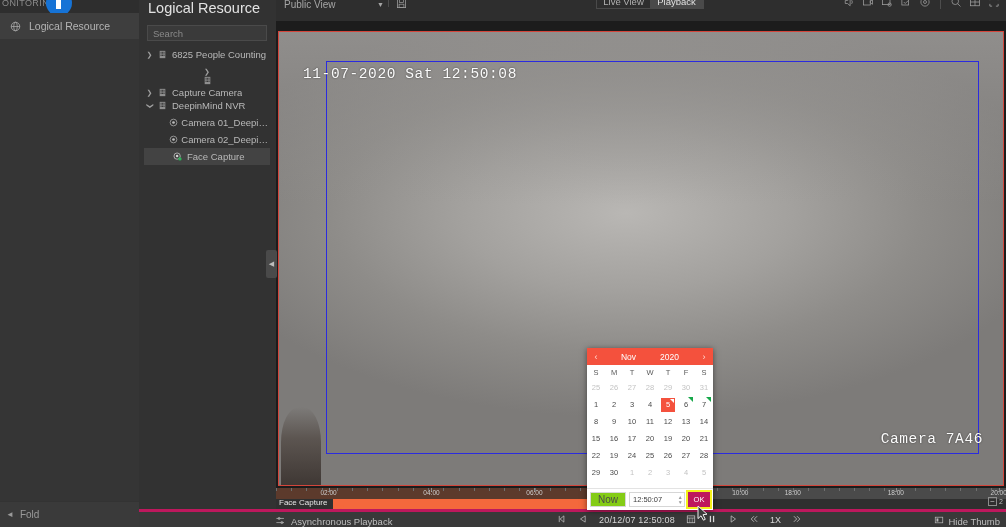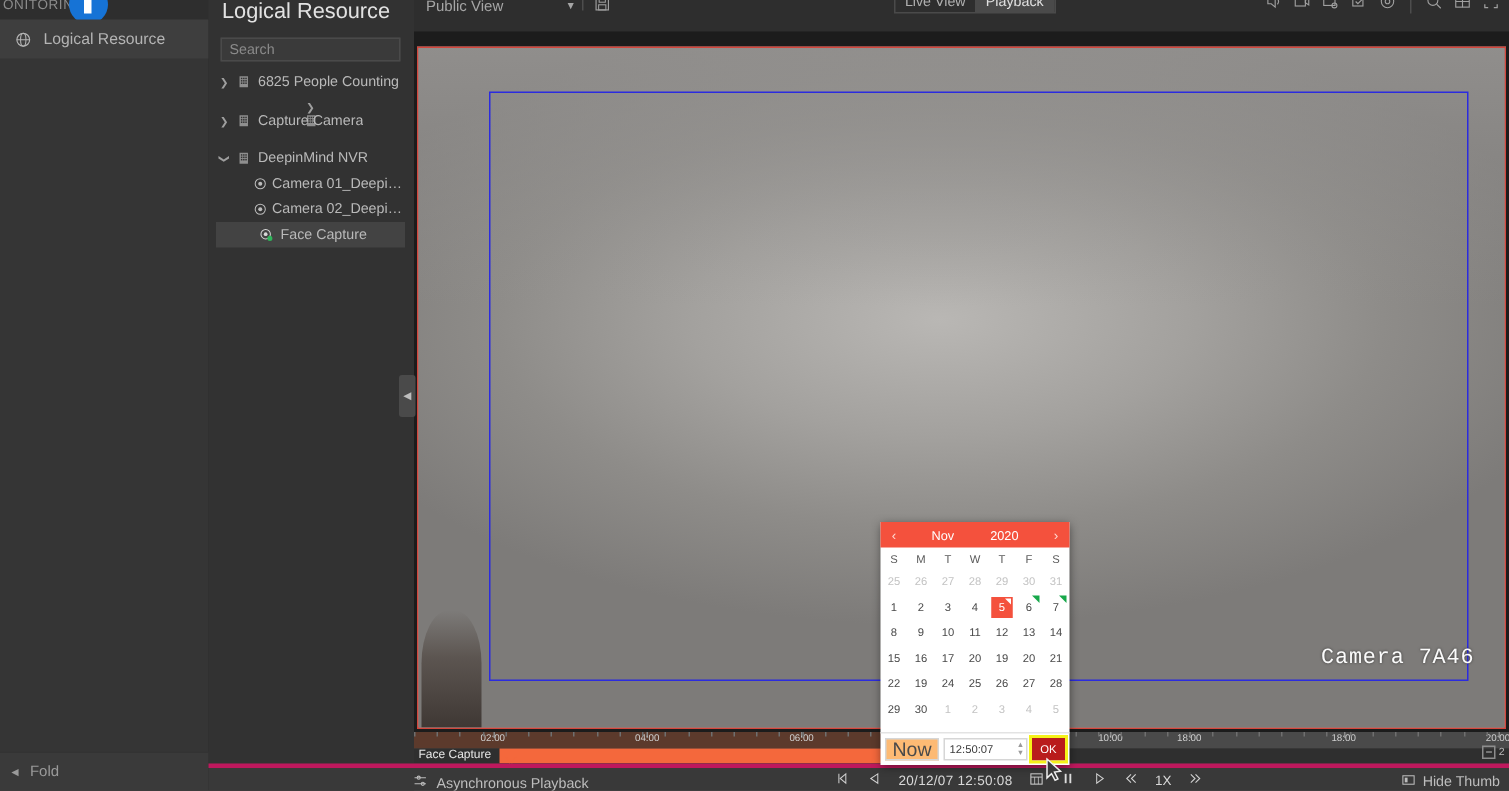--- a/index.html
+++ b/index.html
@@ -288,39 +288,39 @@
     content: ""; position: absolute; right: 2px; top: 1px;
     border-width: 0 5px 5px 0; border-style: solid;
     border-color: transparent #17a84a transparent transparent;
   }
   #cal-foot {
     position: absolute; left: 0; bottom: 0; width: 126px; height: 22px;
     border-top: 1px solid #e3e3e3;
     display: flex; align-items: center; padding: 0 3px; gap: 3px;
   }
   #cal-now {
-    width: 36px; height: 15px; border: 1px solid #d6d6d6; background: #fdba74;
+    width: 36px; height: 15px; border: 1px solid #d6d6d6; background: #84cc16;
     display: flex; align-items: center; justify-content: center;
-    font-size: 13px; color: #4a4a4a;
+    font-size: 10px; color: #4a4a4a;
   }
   #cal-timewrap {
     flex: 1; height: 15px; border: 1px solid #d6d6d6; background: #fff;
     display: flex; align-items: center; padding-left: 3px;
   }
   #cal-time {
     border: 0; outline: 0; width: 100%; background: transparent;
     font-family: "Liberation Sans", sans-serif;
     font-size: 7.5px; color: #3c3c3c;
   }
   #cal-spin {
     display: flex; flex-direction: column; justify-content: center;
     width: 7px; font-size: 5px; color: #9a9a9a; line-height: 5px;
   }
   #cal-ok {
-    width: 22px; height: 15px; background: #b91c1c; color: #fff;
+    width: 22px; height: 15px; background: #be185d; color: #fff;
     display: flex; align-items: center; justify-content: center;
     font-size: 7.5px;
     outline: 2px solid #f5f21a;
   }
   #cursor {
     position: absolute; left: 697px; top: 505px;
     width: 0; height: 0; pointer-events: none;
   }
   #cursor svg { display: block; }
   .ic svg, .ticon svg, .sic svg { display: block; }
@@ -397,21 +397,21 @@
               <rect x="4.6" y="6" width="1.8" height="1.8" fill="#323232"></rect>
               <rect x="7.2" y="6" width="1.8" height="1.8" fill="#323232"></rect>
               <rect x="9.8" y="6" width="1.8" height="1.8" fill="#323232"></rect>
               <rect x="4.6" y="8.8" width="1.8" height="1.8" fill="#323232"></rect>
               <rect x="7.2" y="8.8" width="1.8" height="1.8" fill="#323232"></rect>
               <rect x="9.8" y="8.8" width="1.8" height="1.8" fill="#323232"></rect>
             </svg>
           </span>
           <span class="tlbl">AX PRO</span>
         </div>
-        <div class="treerow" style="top: 72px; padding-left: 0px;">
+        <div class="treerow" style="top: 84px; padding-left: 0px;">
           <span class="chev">❯</span>
           <span class="ticon">
             <svg width="9" height="9" viewBox="0 0 16 16">
               <rect x="3" y="1.5" width="10" height="13" fill="#8f8f8f"></rect>
               <rect x="4.6" y="3.2" width="1.8" height="1.8" fill="#323232"></rect>
               <rect x="7.2" y="3.2" width="1.8" height="1.8" fill="#323232"></rect>
               <rect x="9.8" y="3.2" width="1.8" height="1.8" fill="#323232"></rect>
               <rect x="4.6" y="6" width="1.8" height="1.8" fill="#323232"></rect>
               <rect x="7.2" y="6" width="1.8" height="1.8" fill="#323232"></rect>
               <rect x="9.8" y="6" width="1.8" height="1.8" fill="#323232"></rect>
@@ -527,20 +527,21 @@
       <span><svg width="12" height="12" viewBox="0 0 16 16">
             <path d="M2.5 5.5v-3h3M13.5 5.5v-3h-3M2.5 10.5v3h3M13.5 10.5v3h-3" fill="none" stroke="#a0a0a0" stroke-width="1.1"></path>
           </svg></span>
     </div>
   </div>
 
   <div id="videowrap">
     <div id="videocell">
       <div id="videoimg"></div>
       <div id="bluebox"></div>
+      <div id="osd-time">11-07-2020 Sat 12:50:08</div>
       <div id="osd-cam">Camera 7A46</div>
     </div>
   </div>
   <div id="collapse-handle">◀</div>
 
   <div id="timeline">
     <div id="ruler">
       <div class="passed" style="width: 412.45px;"></div>
     <div class="tick" style="left: 52.56px;"></div>
         <div class="tlab" style="left: 52.56px;">02:00</div>

